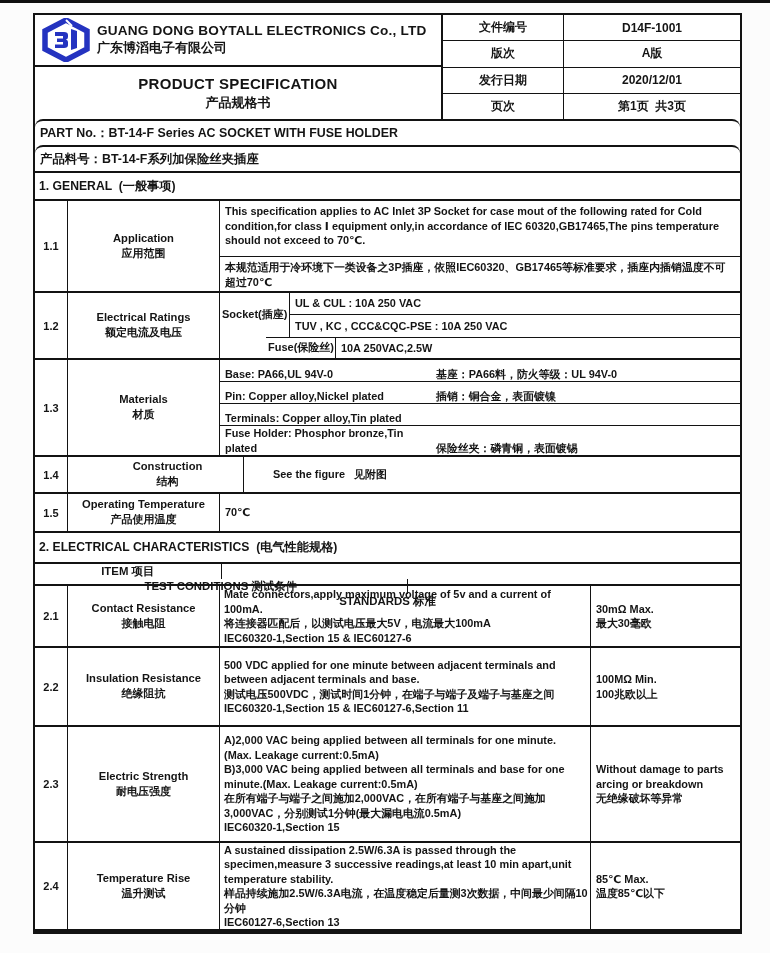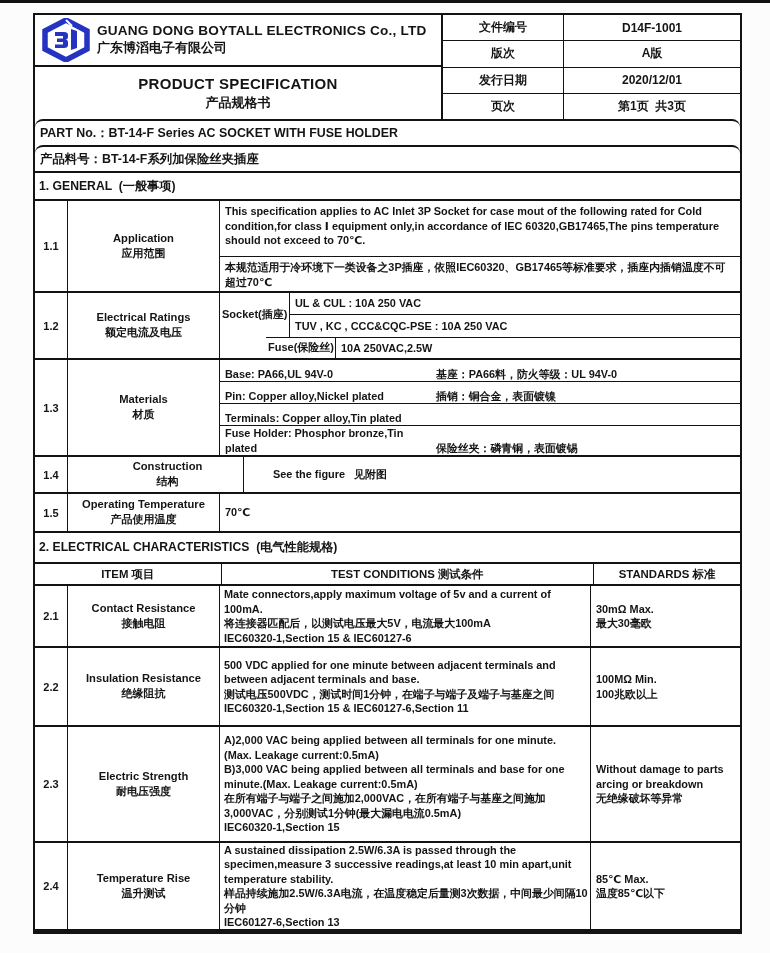--- a/index.html
+++ b/index.html
@@ -71,21 +71,21 @@
   .mat-line + .mat-line { border-top:1.5px solid #131313; }
   .mat-en { width:216px; padding-left:5px; }
   .mat-cn { flex:1; }
 
   
   .r14 { height:37px;gap:24px; }
   .r15 { height:39px; }
   .single-cell { flex:1; display:flex; align-items:center; padding-left:5px; }
 
   
-  .t2-head { display:flex; border-top:2px solid #131313; height:22px; }
+  .t2-head { display:flex; border-top:2px solid #131313; height:22px;flex-direction:column; }
   .t2-head .h-item { width:186.5px; border-right:1.5px solid #131313; }
   .t2-head .h-test { width:372.5px; border-right:1.5px solid #131313; }
   .t2-head .h-std  { flex:1; }
   .t2-head div { display:flex; justify-content:center; align-items:center; font-size:11.4px; font-weight:bold; }
   .c-test { width:371px; border-right:1.5px solid #131313; display:flex; align-items:center; padding:2px 2px 2px 4px; }
   .c-std { flex:1; display:flex; flex-direction:column; justify-content:center; padding:2px 2px 2px 5px; }
   .r21 { height:62px; } .r22 { height:79px; } .r23 { height:116px; } .r24 { height:88px; }
 
   .logo-svg { display:block; }
 </style>

